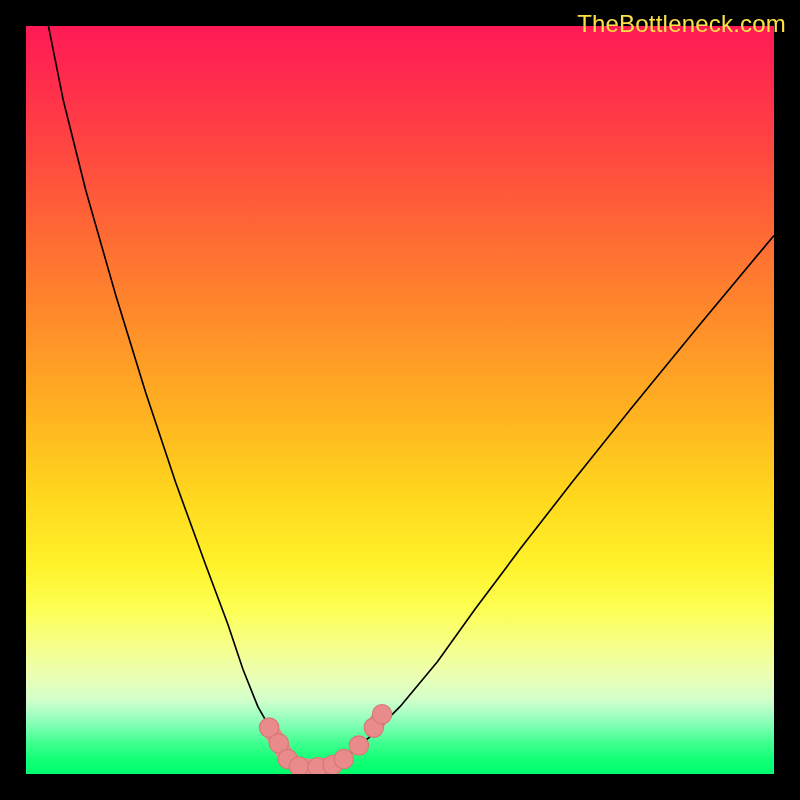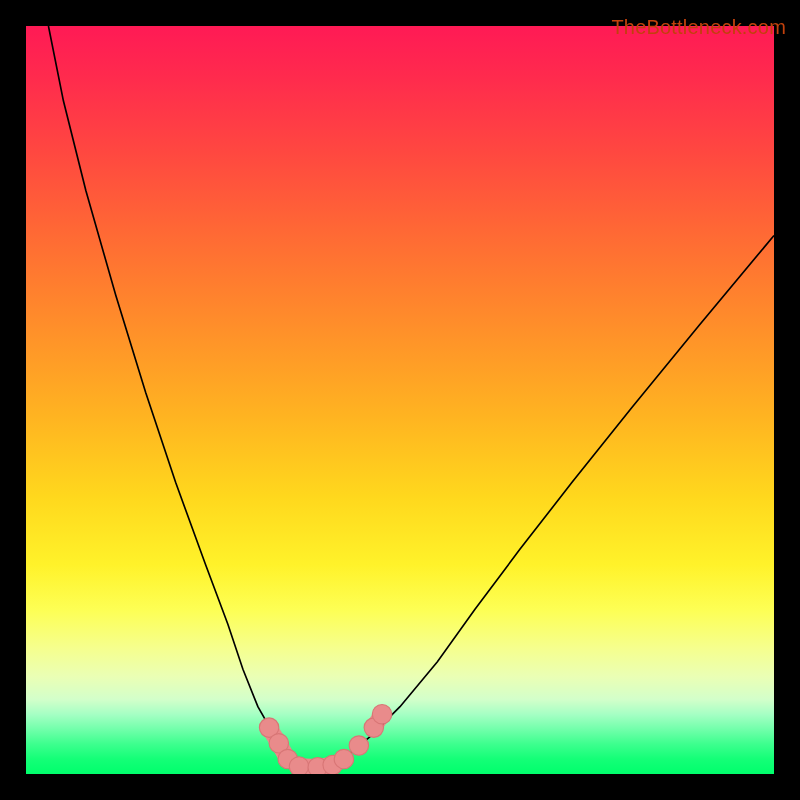--- a/index.html
+++ b/index.html
@@ -50,25 +50,25 @@
     );
   }
   svg.curve {
     position: absolute;
     left: 0; top: 0;
     width: 748px;
     height: 748px;
   }
   .watermark {
     position: absolute;
-    top: 16px;
+    top: 10px;
     right: 14px;
-    font-size: 20px;
+    font-size: 24px;
     font-weight: 500;
-    color: #c2410c;
+    color: #fde047;
     letter-spacing: 0.2px;
   }
 </style>
 </head>
 <body>
 
 <div class="frame">
   <div class="plot">
     <div class="gradient"></div>
     <svg class="curve" viewBox="0 0 100 100" preserveAspectRatio="none">

